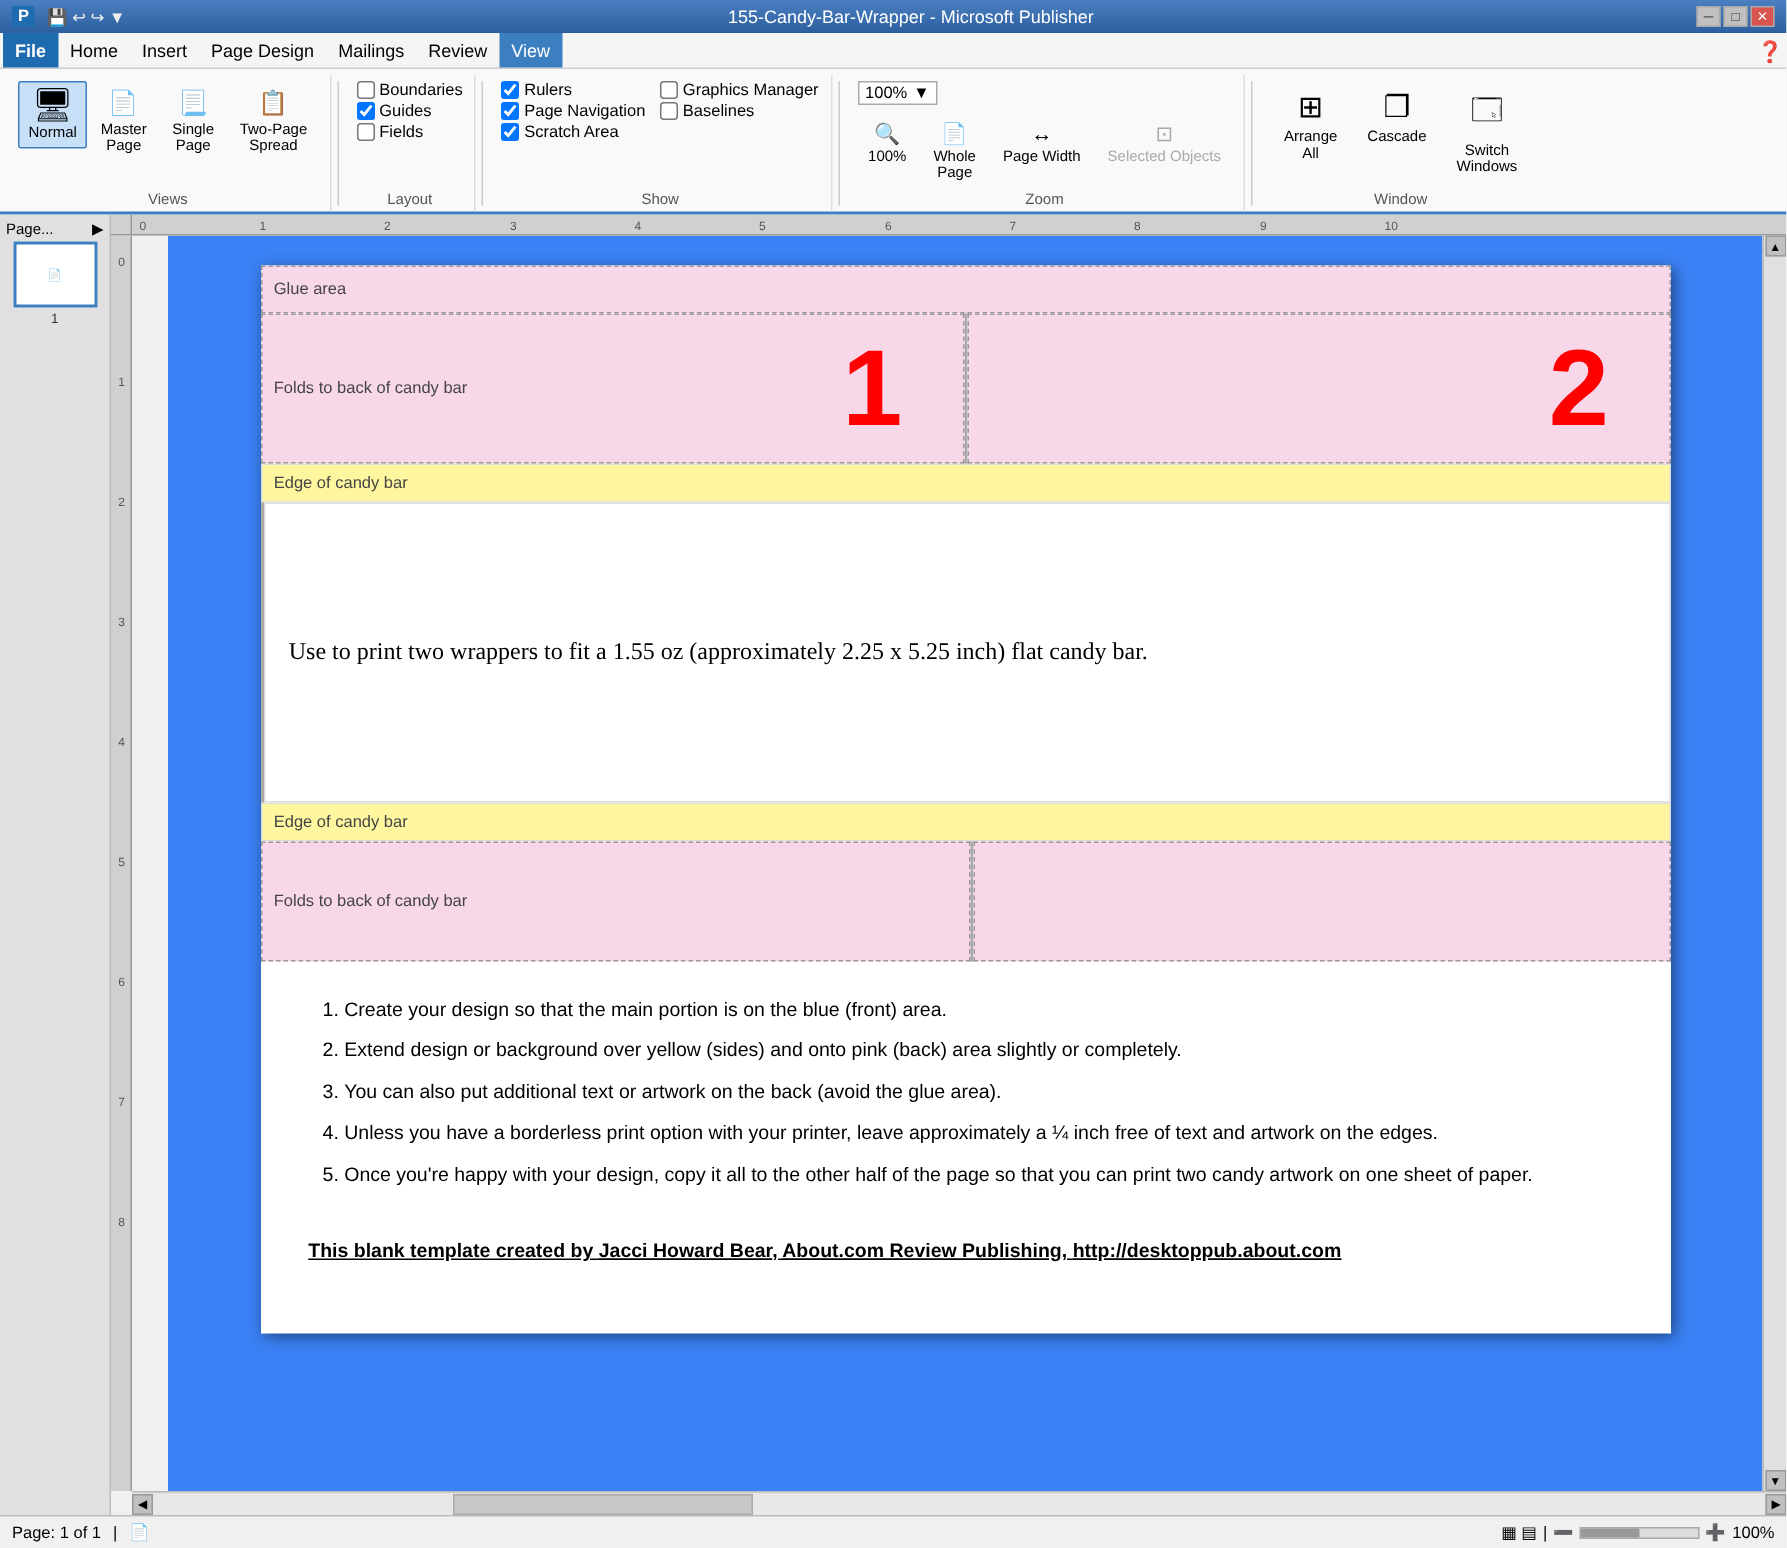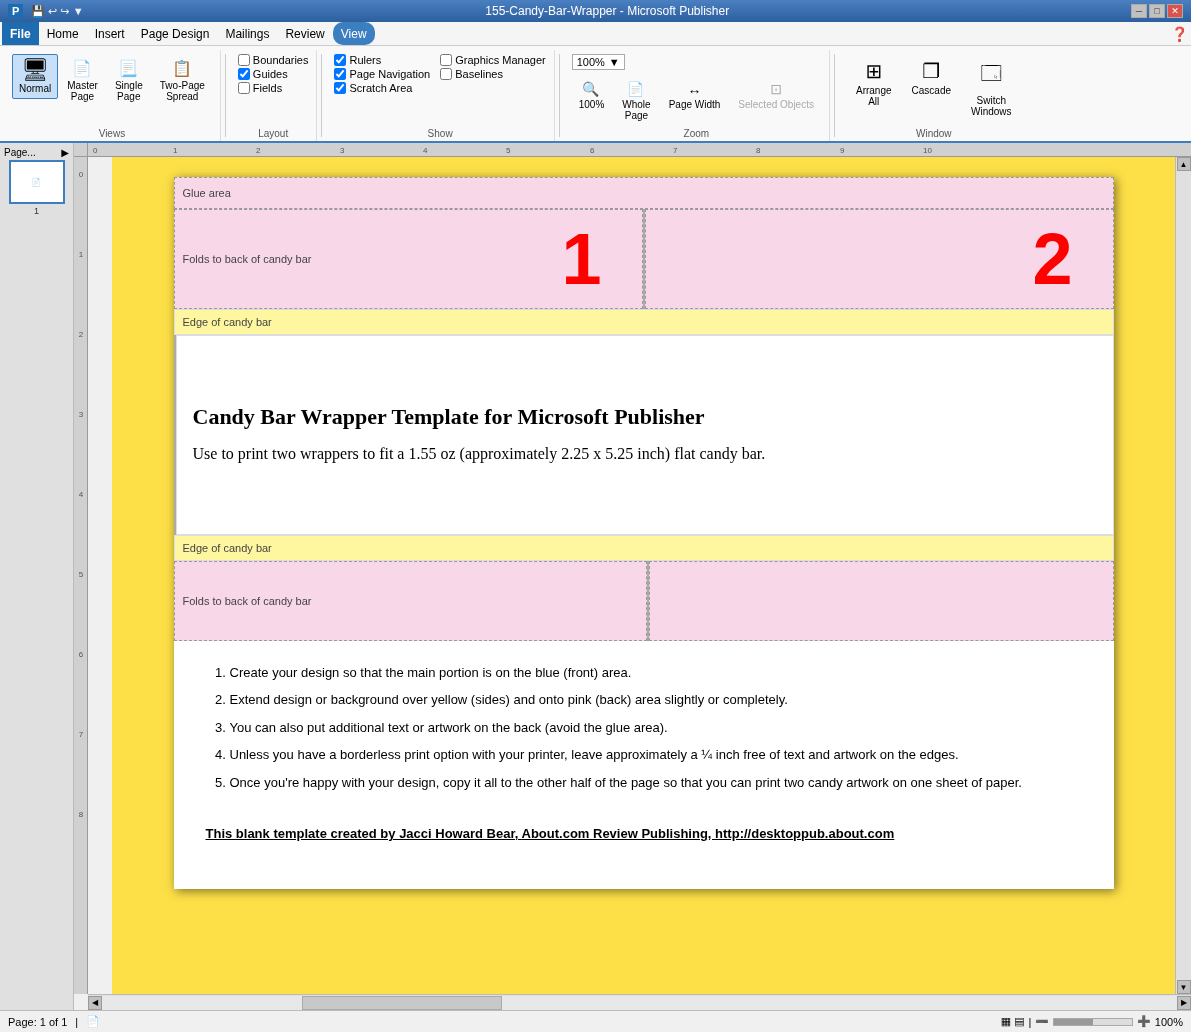--- a/index.html
+++ b/index.html
@@ -168,21 +168,21 @@
     </div>
   </div>
 
   <div class="menu-bar">
     <div class="menu-item" style="background:#1f6bb0;color:white;font-weight:bold;">File</div>
     <div class="menu-item">Home</div>
     <div class="menu-item">Insert</div>
     <div class="menu-item">Page Design</div>
     <div class="menu-item">Mailings</div>
     <div class="menu-item">Review</div>
-    <div class="menu-item" style="background:#3c7fc0;color:white;border-radius:10px;">View</div>
+    <div class="menu-item" style="background:#3c7fc0;color:white;">View</div>
     <div style="margin-left:auto;display:flex;gap:4px;align-items:center;">
       <span style="font-size:14px;cursor:pointer;">❓</span>
     </div>
   </div>
 
   <div class="ribbon">
 
     <div class="ribbon-group">
       <div class="ribbon-buttons">
         <div class="ribbon-btn active">
@@ -348,21 +348,21 @@
             <text x="7" y="180" font-size="8" fill="#555" text-anchor="middle">2</text>
             <text x="7" y="260" font-size="8" fill="#555" text-anchor="middle">3</text>
             <text x="7" y="340" font-size="8" fill="#555" text-anchor="middle">4</text>
             <text x="7" y="420" font-size="8" fill="#555" text-anchor="middle">5</text>
             <text x="7" y="500" font-size="8" fill="#555" text-anchor="middle">6</text>
             <text x="7" y="580" font-size="8" fill="#555" text-anchor="middle">7</text>
             <text x="7" y="660" font-size="8" fill="#555" text-anchor="middle">8</text>
           </svg>
         </div>
 
-        <div style="flex:1; background:#fde047; overflow:auto;margin-left:24px;">
+        <div style="flex:1; background:#3b82f6; overflow:auto;margin-left:24px;">
           <div style="padding:20px; min-width:980px;">
 
             <div style="background:white; width:940px; margin:0 auto; box-shadow:2px 2px 10px rgba(0,0,0,0.5);">
 
               <div class="glue-area">
                 <span>Glue area</span>
               </div>
 
               <div class="fold-back-top">
                 <div class="fold-back-left">
@@ -375,21 +375,20 @@
                 </div>
               </div>
 
               <div class="edge-bar">
                 <span>Edge of candy bar</span>
               </div>
 
               <div class="front-area">
                 <div style="width:2px;background:#aaa;"></div>
                 <div class="front-right">
-                  <h2>Candy Bar Wrapper Template for Microsoft Publisher</h2>
                   <p>Use to print two wrappers to fit a 1.55 oz (approximately 2.25 x 5.25 inch) flat candy bar.</p>
                 </div>
               </div>
 
               <div class="edge-bar">
                 <span>Edge of candy bar</span>
               </div>
 
               <div class="fold-back-bottom">
                 <div class="fold-bottom-left">

